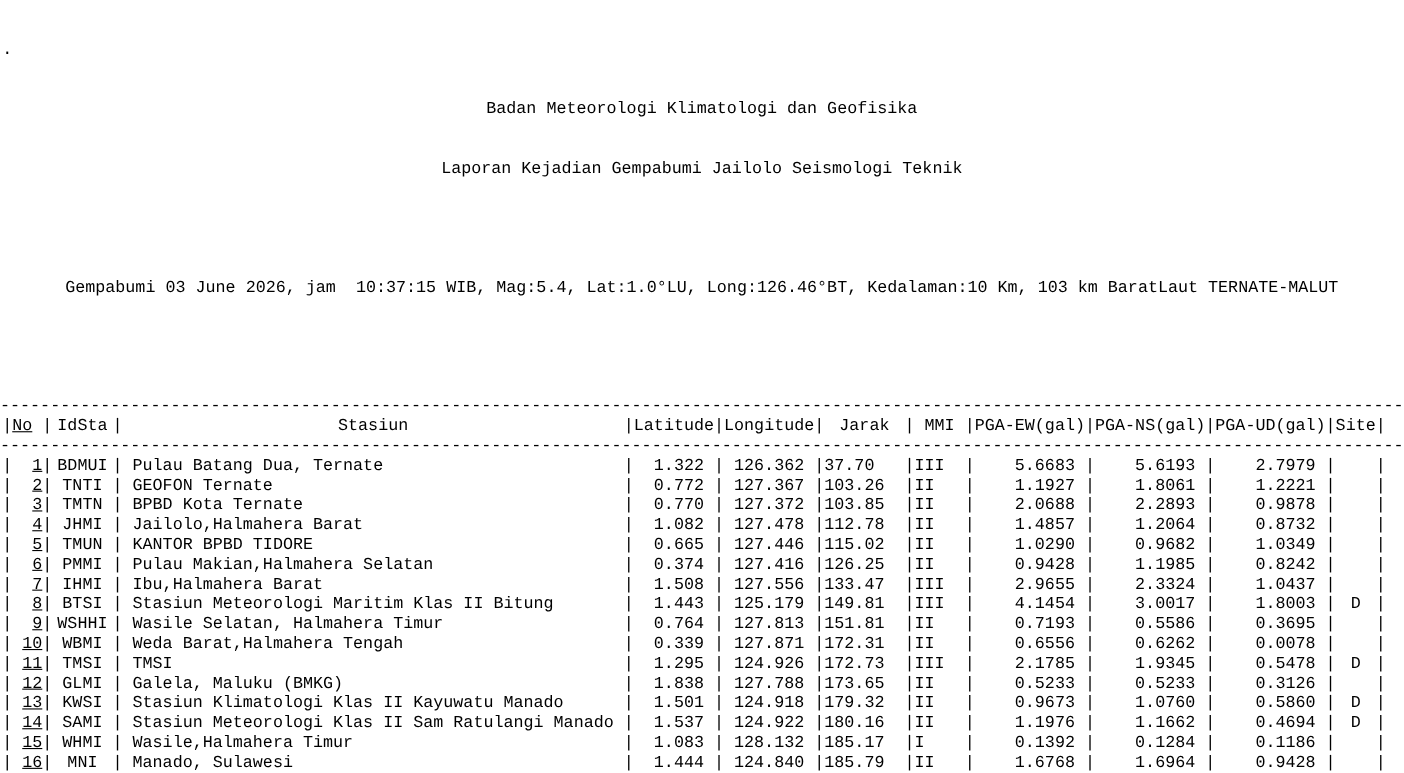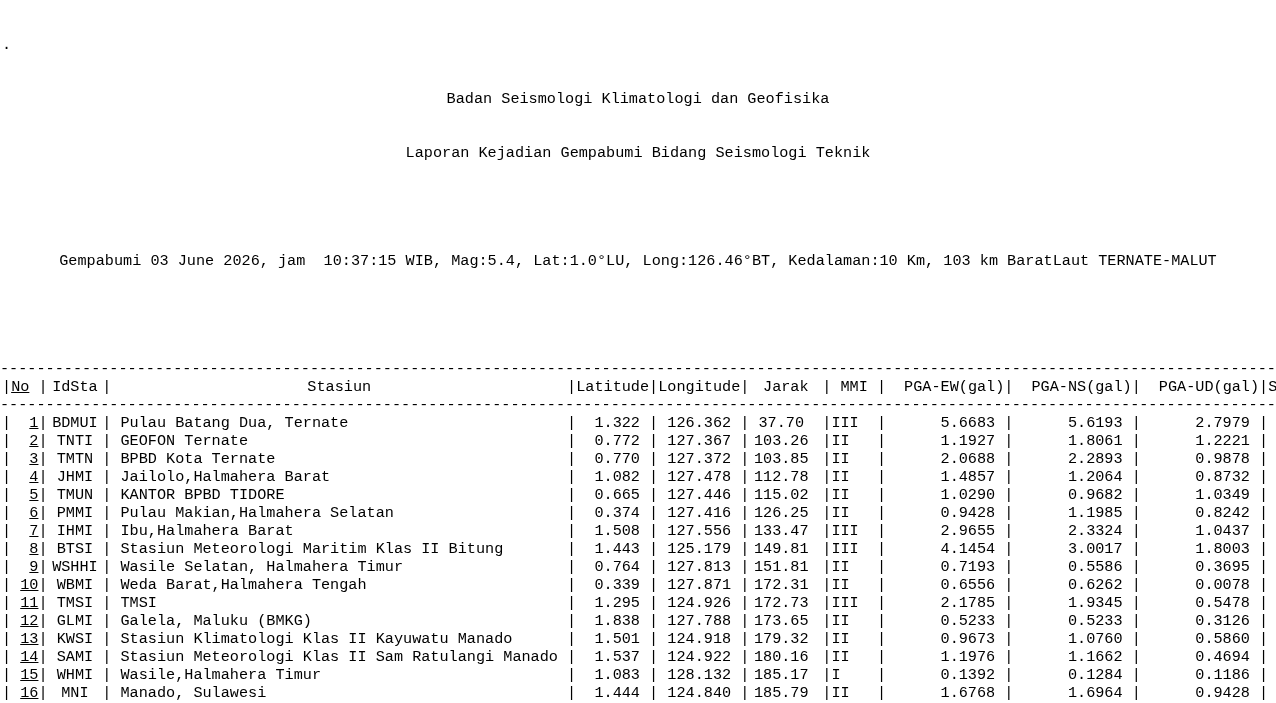--- a/index.html
+++ b/index.html
@@ -23,32 +23,32 @@
   .dot-line { padding-left: 2px; }
   .sep { width: 100%; letter-spacing: 0; }
   .row { padding-left: 2px; display: flex; flex-wrap: nowrap; }
   .cell, .pipe { display: inline-block; white-space: pre; box-sizing: border-box; flex: 0 0 auto; }
   
   .c-no      { width: 3ch;  text-align: right; text-decoration: underline; }
   .c-idsta   { width: 6ch;  text-align: center; }
   .c-stasiun { width: 50ch; text-align: left;  padding-left: 1ch; }
   .c-lat     { width: 8ch;  text-align: right; padding-right: 1ch; font-family: Liberation Mono, monospace; }
   .c-lon     { width: 9ch;  text-align: right; padding-right: 1ch; }
-  .c-jarak   { width: 8ch;  text-align: center; padding-right: 1ch; }
+  .c-jarak   { width: 8ch;  text-align: left; padding-right: 1ch; }
   .c-mmi     { width: 5ch;  text-align: left; }
-  .c-ew, .c-ns, .c-ud { width: 11ch; text-align: right; padding-right: 1ch; margin-left: 18px; }
+  .c-ew, .c-ns, .c-ud { width: 11ch; text-align: right; padding-right: 1ch; }
   .c-site    { width: 4ch;  text-align: center; }
   
   .hdr .cell { padding: 0; text-align: center; }
   .hdr .c-no { text-align: left; }
 </style>
 </head>
 <body>
 
 <div class="page">
   <div class="line dot-line">.</div>
-  <div class="line center">Badan Seismologi Klimatologi dan Geofisika</div>
-  <div class="line center">Laporan Kejadian Gempabumi Bidang Seismologi Teknik</div>
+  <div class="line center">Badan Meteorologi Klimatologi dan Geofisika</div>
+  <div class="line center">Laporan Kejadian Gempabumi Jailolo Seismologi Teknik</div>
   <div class="line"></div>
   <div class="line center">Gempabumi 03 June 2026, jam  10:37:15 WIB, Mag:5.4, Lat:1.0°LU, Long:126.46°BT, Kedalaman:10 Km, 103 km BaratLaut TERNATE-MALUT</div>
   <div class="line"></div>
   <div id="station-table"><div class="line sep">---------------------------------------------------------------------------------------------------------------------------------------------</div><div class="line row hdr"><span class="pipe">|</span><span class="cell c-no">No</span><span class="pipe">|</span><span class="cell c-idsta">IdSta</span><span class="pipe">|</span><span class="cell c-stasiun">Stasiun</span><span class="pipe">|</span><span class="cell c-lat">Latitude</span><span class="pipe">|</span><span class="cell c-lon">Longitude</span><span class="pipe">|</span><span class="cell c-jarak">Jarak</span><span class="pipe">|</span><span class="cell c-mmi">MMI</span><span class="pipe">|</span><span class="cell c-ew">PGA-EW(gal)</span><span class="pipe">|</span><span class="cell c-ns">PGA-NS(gal)</span><span class="pipe">|</span><span class="cell c-ud">PGA-UD(gal)</span><span class="pipe">|</span><span class="cell c-site">Site</span><span class="pipe">|</span></div><div class="line sep">---------------------------------------------------------------------------------------------------------------------------------------------</div><div class="line row"><span class="pipe">|</span><span class="cell c-no">1</span><span class="pipe">|</span><span class="cell c-idsta">BDMUI</span><span class="pipe">|</span><span class="cell c-stasiun">Pulau Batang Dua, Ternate</span><span class="pipe">|</span><span class="cell c-lat">1.322</span><span class="pipe">|</span><span class="cell c-lon">126.362</span><span class="pipe">|</span><span class="cell c-jarak">37.70</span><span class="pipe">|</span><span class="cell c-mmi">III</span><span class="pipe">|</span><span class="cell c-ew">5.6683</span><span class="pipe">|</span><span class="cell c-ns">5.6193</span><span class="pipe">|</span><span class="cell c-ud">2.7979</span><span class="pipe">|</span><span class="cell c-site"></span><span class="pipe">|</span></div><div class="line row"><span class="pipe">|</span><span class="cell c-no">2</span><span class="pipe">|</span><span class="cell c-idsta">TNTI</span><span class="pipe">|</span><span class="cell c-stasiun">GEOFON Ternate</span><span class="pipe">|</span><span class="cell c-lat">0.772</span><span class="pipe">|</span><span class="cell c-lon">127.367</span><span class="pipe">|</span><span class="cell c-jarak">103.26</span><span class="pipe">|</span><span class="cell c-mmi">II</span><span class="pipe">|</span><span class="cell c-ew">1.1927</span><span class="pipe">|</span><span class="cell c-ns">1.8061</span><span class="pipe">|</span><span class="cell c-ud">1.2221</span><span class="pipe">|</span><span class="cell c-site"></span><span class="pipe">|</span></div><div class="line row"><span class="pipe">|</span><span class="cell c-no">3</span><span class="pipe">|</span><span class="cell c-idsta">TMTN</span><span class="pipe">|</span><span class="cell c-stasiun">BPBD Kota Ternate</span><span class="pipe">|</span><span class="cell c-lat">0.770</span><span class="pipe">|</span><span class="cell c-lon">127.372</span><span class="pipe">|</span><span class="cell c-jarak">103.85</span><span class="pipe">|</span><span class="cell c-mmi">II</span><span class="pipe">|</span><span class="cell c-ew">2.0688</span><span class="pipe">|</span><span class="cell c-ns">2.2893</span><span class="pipe">|</span><span class="cell c-ud">0.9878</span><span class="pipe">|</span><span class="cell c-site"></span><span class="pipe">|</span></div><div class="line row"><span class="pipe">|</span><span class="cell c-no">4</span><span class="pipe">|</span><span class="cell c-idsta">JHMI</span><span class="pipe">|</span><span class="cell c-stasiun">Jailolo,Halmahera Barat</span><span class="pipe">|</span><span class="cell c-lat">1.082</span><span class="pipe">|</span><span class="cell c-lon">127.478</span><span class="pipe">|</span><span class="cell c-jarak">112.78</span><span class="pipe">|</span><span class="cell c-mmi">II</span><span class="pipe">|</span><span class="cell c-ew">1.4857</span><span class="pipe">|</span><span class="cell c-ns">1.2064</span><span class="pipe">|</span><span class="cell c-ud">0.8732</span><span class="pipe">|</span><span class="cell c-site"></span><span class="pipe">|</span></div><div class="line row"><span class="pipe">|</span><span class="cell c-no">5</span><span class="pipe">|</span><span class="cell c-idsta">TMUN</span><span class="pipe">|</span><span class="cell c-stasiun">KANTOR BPBD TIDORE</span><span class="pipe">|</span><span class="cell c-lat">0.665</span><span class="pipe">|</span><span class="cell c-lon">127.446</span><span class="pipe">|</span><span class="cell c-jarak">115.02</span><span class="pipe">|</span><span class="cell c-mmi">II</span><span class="pipe">|</span><span class="cell c-ew">1.0290</span><span class="pipe">|</span><span class="cell c-ns">0.9682</span><span class="pipe">|</span><span class="cell c-ud">1.0349</span><span class="pipe">|</span><span class="cell c-site"></span><span class="pipe">|</span></div><div class="line row"><span class="pipe">|</span><span class="cell c-no">6</span><span class="pipe">|</span><span class="cell c-idsta">PMMI</span><span class="pipe">|</span><span class="cell c-stasiun">Pulau Makian,Halmahera Selatan</span><span class="pipe">|</span><span class="cell c-lat">0.374</span><span class="pipe">|</span><span class="cell c-lon">127.416</span><span class="pipe">|</span><span class="cell c-jarak">126.25</span><span class="pipe">|</span><span class="cell c-mmi">II</span><span class="pipe">|</span><span class="cell c-ew">0.9428</span><span class="pipe">|</span><span class="cell c-ns">1.1985</span><span class="pipe">|</span><span class="cell c-ud">0.8242</span><span class="pipe">|</span><span class="cell c-site"></span><span class="pipe">|</span></div><div class="line row"><span class="pipe">|</span><span class="cell c-no">7</span><span class="pipe">|</span><span class="cell c-idsta">IHMI</span><span class="pipe">|</span><span class="cell c-stasiun">Ibu,Halmahera Barat</span><span class="pipe">|</span><span class="cell c-lat">1.508</span><span class="pipe">|</span><span class="cell c-lon">127.556</span><span class="pipe">|</span><span class="cell c-jarak">133.47</span><span class="pipe">|</span><span class="cell c-mmi">III</span><span class="pipe">|</span><span class="cell c-ew">2.9655</span><span class="pipe">|</span><span class="cell c-ns">2.3324</span><span class="pipe">|</span><span class="cell c-ud">1.0437</span><span class="pipe">|</span><span class="cell c-site"></span><span class="pipe">|</span></div><div class="line row"><span class="pipe">|</span><span class="cell c-no">8</span><span class="pipe">|</span><span class="cell c-idsta">BTSI</span><span class="pipe">|</span><span class="cell c-stasiun">Stasiun Meteorologi Maritim Klas II Bitung</span><span class="pipe">|</span><span class="cell c-lat">1.443</span><span class="pipe">|</span><span class="cell c-lon">125.179</span><span class="pipe">|</span><span class="cell c-jarak">149.81</span><span class="pipe">|</span><span class="cell c-mmi">III</span><span class="pipe">|</span><span class="cell c-ew">4.1454</span><span class="pipe">|</span><span class="cell c-ns">3.0017</span><span class="pipe">|</span><span class="cell c-ud">1.8003</span><span class="pipe">|</span><span class="cell c-site">D</span><span class="pipe">|</span></div><div class="line row"><span class="pipe">|</span><span class="cell c-no">9</span><span class="pipe">|</span><span class="cell c-idsta">WSHHI</span><span class="pipe">|</span><span class="cell c-stasiun">Wasile Selatan, Halmahera Timur</span><span class="pipe">|</span><span class="cell c-lat">0.764</span><span class="pipe">|</span><span class="cell c-lon">127.813</span><span class="pipe">|</span><span class="cell c-jarak">151.81</span><span class="pipe">|</span><span class="cell c-mmi">II</span><span class="pipe">|</span><span class="cell c-ew">0.7193</span><span class="pipe">|</span><span class="cell c-ns">0.5586</span><span class="pipe">|</span><span class="cell c-ud">0.3695</span><span class="pipe">|</span><span class="cell c-site"></span><span class="pipe">|</span></div><div class="line row"><span class="pipe">|</span><span class="cell c-no">10</span><span class="pipe">|</span><span class="cell c-idsta">WBMI</span><span class="pipe">|</span><span class="cell c-stasiun">Weda Barat,Halmahera Tengah</span><span class="pipe">|</span><span class="cell c-lat">0.339</span><span class="pipe">|</span><span class="cell c-lon">127.871</span><span class="pipe">|</span><span class="cell c-jarak">172.31</span><span class="pipe">|</span><span class="cell c-mmi">II</span><span class="pipe">|</span><span class="cell c-ew">0.6556</span><span class="pipe">|</span><span class="cell c-ns">0.6262</span><span class="pipe">|</span><span class="cell c-ud">0.0078</span><span class="pipe">|</span><span class="cell c-site"></span><span class="pipe">|</span></div><div class="line row"><span class="pipe">|</span><span class="cell c-no">11</span><span class="pipe">|</span><span class="cell c-idsta">TMSI</span><span class="pipe">|</span><span class="cell c-stasiun">TMSI</span><span class="pipe">|</span><span class="cell c-lat">1.295</span><span class="pipe">|</span><span class="cell c-lon">124.926</span><span class="pipe">|</span><span class="cell c-jarak">172.73</span><span class="pipe">|</span><span class="cell c-mmi">III</span><span class="pipe">|</span><span class="cell c-ew">2.1785</span><span class="pipe">|</span><span class="cell c-ns">1.9345</span><span class="pipe">|</span><span class="cell c-ud">0.5478</span><span class="pipe">|</span><span class="cell c-site">D</span><span class="pipe">|</span></div><div class="line row"><span class="pipe">|</span><span class="cell c-no">12</span><span class="pipe">|</span><span class="cell c-idsta">GLMI</span><span class="pipe">|</span><span class="cell c-stasiun">Galela, Maluku (BMKG)</span><span class="pipe">|</span><span class="cell c-lat">1.838</span><span class="pipe">|</span><span class="cell c-lon">127.788</span><span class="pipe">|</span><span class="cell c-jarak">173.65</span><span class="pipe">|</span><span class="cell c-mmi">II</span><span class="pipe">|</span><span class="cell c-ew">0.5233</span><span class="pipe">|</span><span class="cell c-ns">0.5233</span><span class="pipe">|</span><span class="cell c-ud">0.3126</span><span class="pipe">|</span><span class="cell c-site"></span><span class="pipe">|</span></div><div class="line row"><span class="pipe">|</span><span class="cell c-no">13</span><span class="pipe">|</span><span class="cell c-idsta">KWSI</span><span class="pipe">|</span><span class="cell c-stasiun">Stasiun Klimatologi Klas II Kayuwatu Manado</span><span class="pipe">|</span><span class="cell c-lat">1.501</span><span class="pipe">|</span><span class="cell c-lon">124.918</span><span class="pipe">|</span><span class="cell c-jarak">179.32</span><span class="pipe">|</span><span class="cell c-mmi">II</span><span class="pipe">|</span><span class="cell c-ew">0.9673</span><span class="pipe">|</span><span class="cell c-ns">1.0760</span><span class="pipe">|</span><span class="cell c-ud">0.5860</span><span class="pipe">|</span><span class="cell c-site">D</span><span class="pipe">|</span></div><div class="line row"><span class="pipe">|</span><span class="cell c-no">14</span><span class="pipe">|</span><span class="cell c-idsta">SAMI</span><span class="pipe">|</span><span class="cell c-stasiun">Stasiun Meteorologi Klas II Sam Ratulangi Manado</span><span class="pipe">|</span><span class="cell c-lat">1.537</span><span class="pipe">|</span><span class="cell c-lon">124.922</span><span class="pipe">|</span><span class="cell c-jarak">180.16</span><span class="pipe">|</span><span class="cell c-mmi">II</span><span class="pipe">|</span><span class="cell c-ew">1.1976</span><span class="pipe">|</span><span class="cell c-ns">1.1662</span><span class="pipe">|</span><span class="cell c-ud">0.4694</span><span class="pipe">|</span><span class="cell c-site">D</span><span class="pipe">|</span></div><div class="line row"><span class="pipe">|</span><span class="cell c-no">15</span><span class="pipe">|</span><span class="cell c-idsta">WHMI</span><span class="pipe">|</span><span class="cell c-stasiun">Wasile,Halmahera Timur</span><span class="pipe">|</span><span class="cell c-lat">1.083</span><span class="pipe">|</span><span class="cell c-lon">128.132</span><span class="pipe">|</span><span class="cell c-jarak">185.17</span><span class="pipe">|</span><span class="cell c-mmi">I</span><span class="pipe">|</span><span class="cell c-ew">0.1392</span><span class="pipe">|</span><span class="cell c-ns">0.1284</span><span class="pipe">|</span><span class="cell c-ud">0.1186</span><span class="pipe">|</span><span class="cell c-site"></span><span class="pipe">|</span></div><div class="line row"><span class="pipe">|</span><span class="cell c-no">16</span><span class="pipe">|</span><span class="cell c-idsta">MNI</span><span class="pipe">|</span><span class="cell c-stasiun">Manado, Sulawesi</span><span class="pipe">|</span><span class="cell c-lat">1.444</span><span class="pipe">|</span><span class="cell c-lon">124.840</span><span class="pipe">|</span><span class="cell c-jarak">185.79</span><span class="pipe">|</span><span class="cell c-mmi">II</span><span class="pipe">|</span><span class="cell c-ew">1.6768</span><span class="pipe">|</span><span class="cell c-ns">1.6964</span><span class="pipe">|</span><span class="cell c-ud">0.9428</span><span class="pipe">|</span><span class="cell c-site"></span><span class="pipe">|</span></div><div class="line row"><span class="pipe">|</span><span class="cell c-no">17</span><span class="pipe">|</span><span class="cell c-idsta">SLMI</span><span class="pipe">|</span><span class="cell c-stasiun">STASIUN GEOFISIKA MANADO</span><span class="pipe">|</span><span class="cell c-lat">1.443</span><span class="pipe">|</span><span class="cell c-lon">124.839</span><span class="pipe">|</span><span class="cell c-jarak">185.88</span><span class="pipe">|</span><span class="cell c-mmi">II</span><span class="pipe">|</span><span class="cell c-ew">1.2505</span><span class="pipe">|</span><span class="cell c-ns">1.2946</span><span class="pipe">|</span><span class="cell c-ud">0.9526</span><span class="pipe">|</span><span class="cell c-site">D</span><span class="pipe">|</span></div></div>
 </div>
 
 </body></html>

